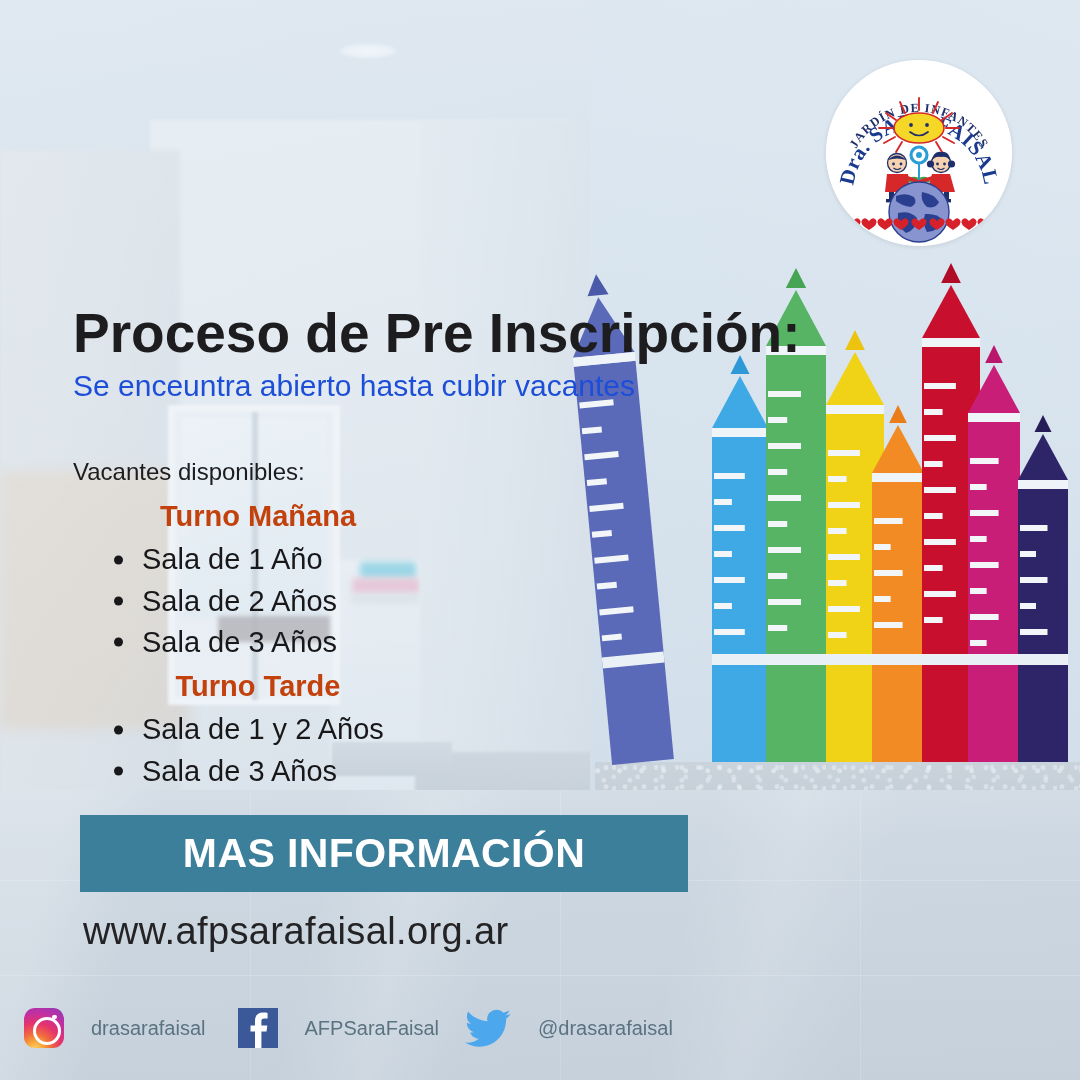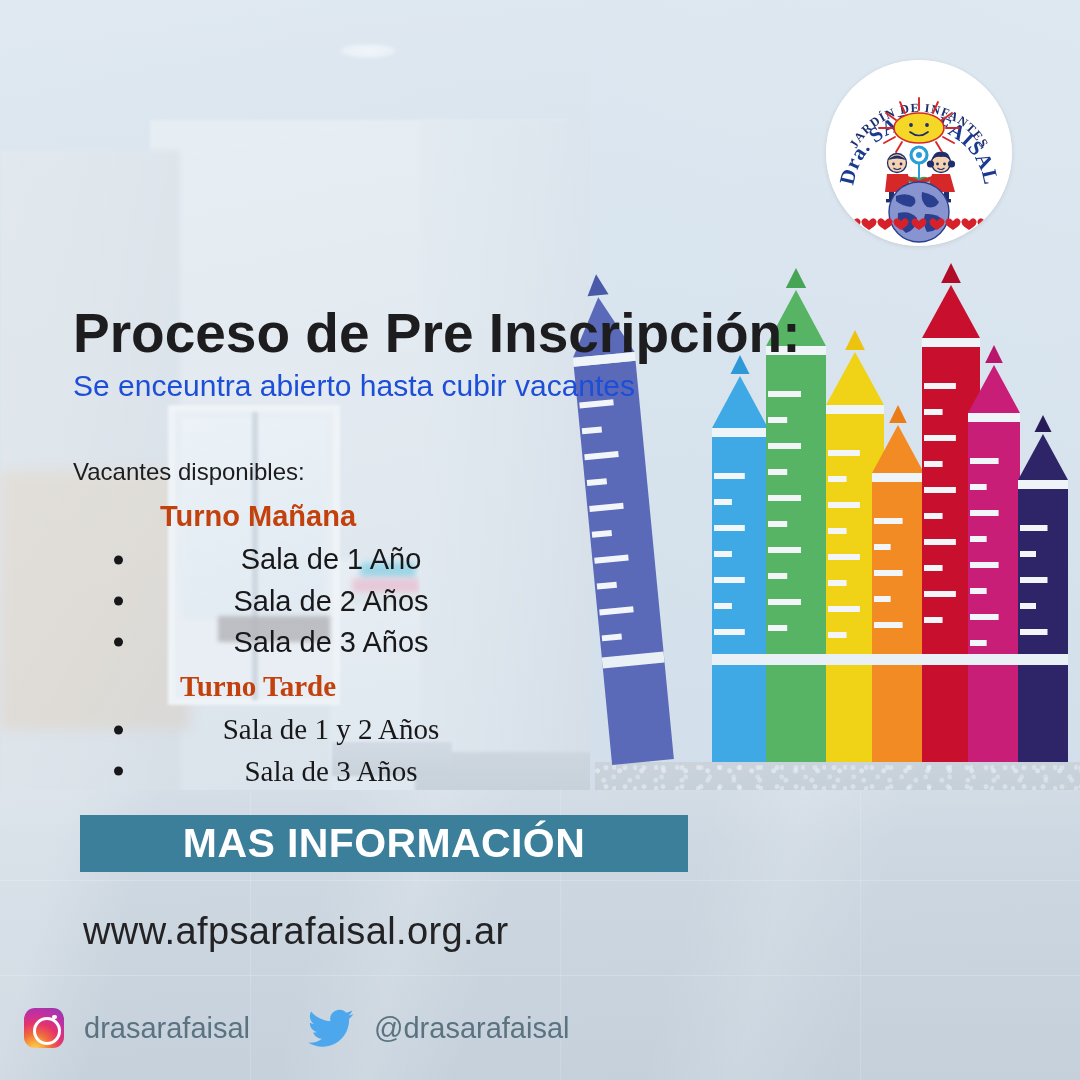--- a/index.html
+++ b/index.html
@@ -172,41 +172,41 @@
     font-size: 30px; color: #1d4ed8; line-height: 1.2; white-space: nowrap;
   }
 
   .vacantes {
     position: absolute; left: 73px; top: 441px;
     font-size: 24px; color: #1d1d1f; line-height: 1.2; white-space: nowrap; margin-top: 17px;
   }
 
   .shift-block { position: absolute; left: 100px; width: 420px; }
   .shift-block.morning { top: 500px; }
-  .shift-block.afternoon { top: 670px; font-family: Liberation Serif, serif; }
+  .shift-block.afternoon { top: 670px; }
 
   .shift-title {
     font-size: 29px; font-weight: bold; color: #c2410c;
     text-align: center; width: 316px; margin: 0 0 6px 0;
     line-height: 1.15;
   }
-  .shift-list { list-style: none; text-align: center; }
+  .shift-list { list-style: none; }
   .shift-list li {
     position: relative; font-size: 29px; color: #18181a;
     line-height: 1.42; padding-left: 42px; white-space: nowrap;
   }
   .shift-list li .bu {
     position: absolute; left: 14px; top: 50%;
     width: 9px; height: 9px; border-radius: 50%;
     background: #18181a; transform: translateY(-50%);
   }
 
   .cta {
     position: absolute; left: 80px; top: 815px;
-    width: 608px; height: 57px;
+    width: 608px; height: 77px;
     background: #3b7f9b;
     display: flex; align-items: center; justify-content: center;
   }
   .cta-label {
     font-size: 41px; font-weight: bold; color: #ffffff;
     letter-spacing: .4px; white-space: nowrap;
   }
 
   .url {
     position: absolute; left: 83px; top: 910px;
@@ -214,22 +214,22 @@
   }
 
   
   .social {
     position: absolute; left: 24px; top: 1005px;
     display: flex; align-items: center; gap: 0;
     height: 46px;
   }
   .social-item { display: flex; align-items: center; }
   .social-handle {
-    font-size: 29px; color: #5b7380; white-space: nowrap;
-    margin-left: 20px;
+    font-size: 20px; color: #5b7380; white-space: nowrap;
+    margin-left: 27px;
   }
   .gap-a { width: 32px; }
   .gap-b { width: 26px; }
 
   .ig-icon {
     width: 40px; height: 40px; border-radius: 11px;
     background: radial-gradient(circle at 28% 104%, #fdd36a 0%, #f7a83b 16%, #f06a3e 32%, #e5336c 52%, #c32fa0 72%, #8a3ab9 100%);
     position: relative;
   }
   .ig-icon::before {
@@ -551,20 +551,28 @@
 
   <div class="social">
 
     <div class="social-item">
       <span class="ig-icon"></span>
       <span class="social-handle">drasarafaisal</span>
     </div>
 
     <span class="gap-a"></span>
 
+    <div class="social-item">
+      <span class="fb-icon">
+        <svg viewBox="0 0 40 40" width="40" height="40">
+          <path d="M23.4 40V23.6h5.1l0.8-6.2h-5.9v-3.9c0-1.8 0.5-3 3-3h3.2V4.9C28.9 4.8 27 4.6 24.8 4.6c-4.6 0-7.8 2.8-7.8 8v4.8h-4.5v6.2H17V40h6.4z" fill="#ffffff"></path>
+        </svg>
+      </span>
+      <span class="social-handle">AFPSaraFaisal</span>
+    </div>
 
     <span class="gap-b"></span>
 
     <div class="social-item">
       <span class="tw-icon">
         <svg viewBox="0 0 48 42" width="46" height="40">
           <path d="M47.6 6.4c-1.8 0.8-3.7 1.3-5.6 1.6 2-1.2 3.6-3.1 4.3-5.4-1.9 1.1-4 1.9-6.2 2.4C38.3 3 35.7 1.8 32.9 1.8c-5.4 0-9.8 4.4-9.8 9.8 0 0.8 0.1 1.5 0.3 2.2C15.2 13.4 8 9.5 3.2 3.6 2.3 5.1 1.8 6.8 1.8 8.7c0 3.4 1.7 6.4 4.4 8.1-1.6-0.1-3.1-0.5-4.4-1.2 0 0 0 0.1 0 0.1 0 4.7 3.4 8.7 7.8 9.6-0.8 0.2-1.7 0.3-2.6 0.3-0.6 0-1.3-0.1-1.8-0.2 1.2 3.9 4.9 6.7 9.2 6.8-3.4 2.6-7.6 4.2-12.2 4.2-0.8 0-1.6 0-2.3-0.1 4.4 2.8 9.5 4.4 15.1 4.4 18.1 0 28-15 28-28 0-0.4 0-0.9 0-1.3C44.7 10.2 46.4 8.4 47.6 6.4z" fill="#4da7ec"></path>
         </svg>
       </span>
       <span class="social-handle">@drasarafaisal</span>

